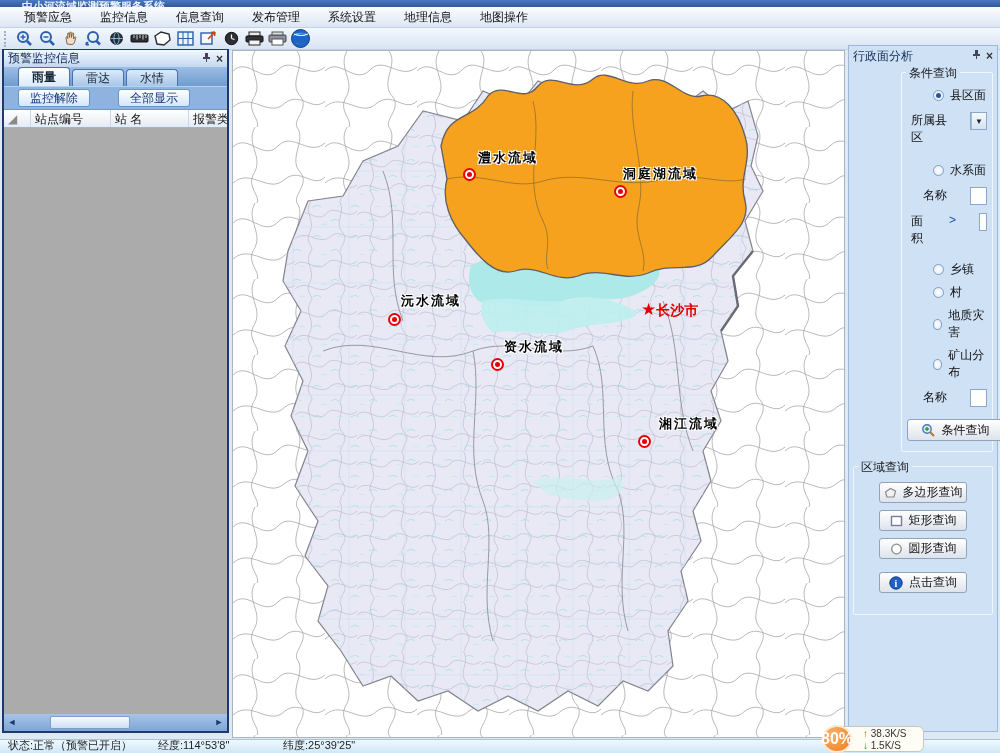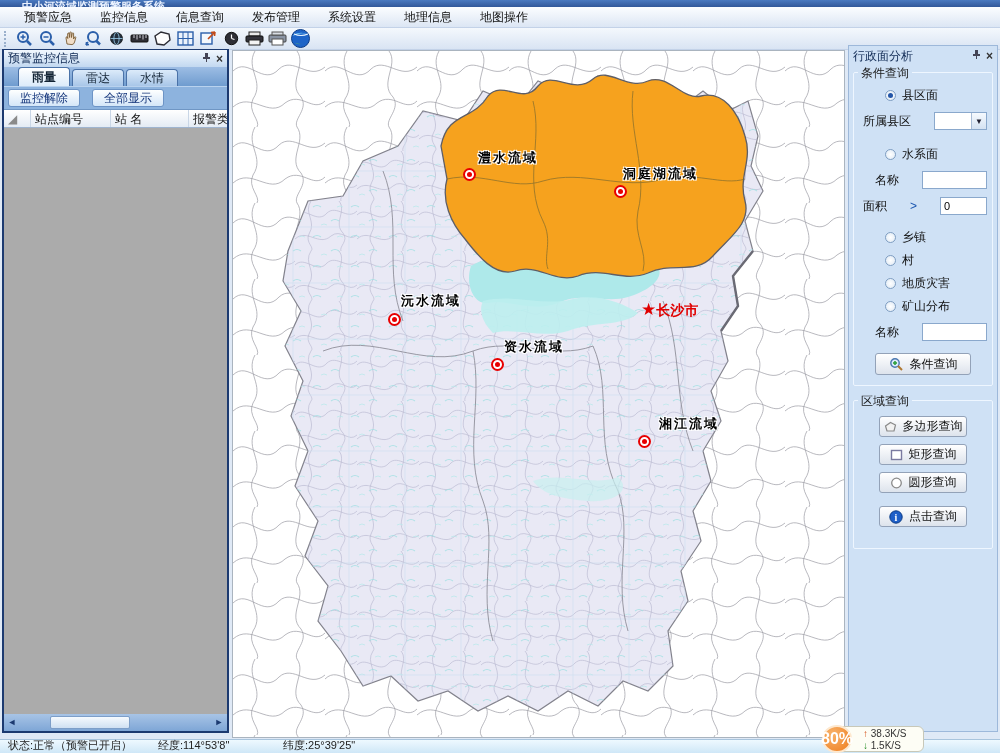--- a/index.html
+++ b/index.html
@@ -26,21 +26,21 @@
   .left-panel { position:absolute; left:2px; top:49px; width:227px; height:684px;
     background:#aeccec; border:2px solid #1c3a70; border-top-width:1px; display:flex; flex-direction:column; }
   .panel-title { height:17px; background:linear-gradient(#f2f8fe,#c2d8f0);
     display:flex; align-items:center; padding:0 4px; color:#102a54; }
   .panel-title .t { flex:1; }
   .panel-icons { display:flex; gap:5px; align-items:center; color:#333; }
   .tabstrip { height:19px; background:linear-gradient(#9dbde4,#6f9ccf); display:flex; align-items:flex-end; padding-left:14px; gap:2px; }
   .tab { height:17px; padding:0 13px; line-height:17px; border:1px solid #4a72a8; border-bottom:none;
     border-radius:4px 4px 0 0; background:linear-gradient(#dcebfa,#a8c6e8); color:#123; }
   .tab.active { background:linear-gradient(#ffffff,#dcebfa); font-weight:bold; height:19px; line-height:19px; }
-  .btnrow { height:24px; background:#8db3de; display:flex; align-items:center; gap:12px; padding-left:4px;
+  .btnrow { height:24px; background:#8db3de; display:flex; align-items:center; gap:28px; padding-left:14px;
     border-top:1px solid #b9d2ee; border-bottom:1px solid #6f96c4; }
   .lp-btn { min-width:72px; height:18px; line-height:16px; text-align:center; color:#14357a;
     background:linear-gradient(#feffff,#d4e6f8); border:1px solid #6d94c6; border-radius:3px; }
   .gridhdr { height:18px; background:linear-gradient(#ffffff,#e4ebf4); border-bottom:1px solid #9fb4cf;
     display:flex; color:#111; }
   .gh-cell { border-right:1px solid #c9d6e6; padding:1px 4px; line-height:16px; white-space:nowrap; overflow:hidden; }
   .gridbody { flex:1; background:#ababab; }
   .hscroll { height:17px; background:linear-gradient(#a8c4e6,#7ea6d6); display:flex; align-items:center; }
   .hs-arrow { width:16px; height:15px; color:#1c3a70; font-size:9px; text-align:center; line-height:15px; }
   .hs-thumb { width:80px; height:13px; margin-left:30px; background:linear-gradient(#f6fafe,#cfe0f2);
@@ -64,21 +64,21 @@
     background:#cfe1f5; border:1px solid #9db8da; padding:2px 4px; }
   .rp-title { height:16px; display:flex; align-items:center; color:#102a54; }
   .rp-title .t { flex:1; }
   .group { position:relative; border:1px solid #eef6ff; border-radius:2px; margin-top:8px; padding:8px 5px 10px 5px; }
   .group-title { position:absolute; top:-8px; left:4px; background:#cfe1f5; padding:0 3px; color:#1a1a1a; }
   .radio-row { display:flex; align-items:center; gap:6px; margin:6px 0 6px 26px; color:#111; }
   .radio { width:11px; height:11px; border-radius:50%; border:1px solid #7f9ec2;
     background:radial-gradient(#ffffff,#dce8f4); position:relative; }
   .radio.checked::after { content:""; position:absolute; left:2px; top:2px; width:5px; height:5px;
     border-radius:50%; background:#2456a8; }
-  .field-row { display:flex; align-items:center; gap:23px; margin:8px 0 8px 4px; color:#111; }
+  .field-row { display:flex; align-items:flex-start; gap:23px; margin:8px 0 8px 4px; color:#111; }
   .tinput { flex:1; height:18px; border:1px solid #8aa8cc; background:#fff; padding:0 3px; font-size:11px; min-width:0; }
   .dropdown { flex:1; height:18px; border:1px solid #8aa8cc; background:#fff; display:flex; }
   .dropdown .dv { flex:1; }
   .dropdown .da { width:15px; background:linear-gradient(#f6fafe,#d4e2f2); border-left:1px solid #a8bcd6;
     font-size:8px; color:#223; text-align:center; line-height:17px; }
   .rp-btn { display:flex; align-items:center; justify-content:center; gap:6px; margin:4px auto;
     width:96px; height:22px; background:linear-gradient(#ffffff,#dde3ec); border:1px solid #93a2b8;
     border-radius:3px; color:#111; }
   .rp-btn.small { width:88px; height:21px; margin:7px auto; }
   .rp-btn .bi { display:flex; }
@@ -354,21 +354,21 @@
       <span class="panel-icons">
         <span><svg width="9" height="11">
               <rect x="3" y="1" width="3" height="5" fill="#445"></rect>
               <rect x="1" y="5" width="7" height="2" fill="#445"></rect>
               <line x1="4.5" y1="7" x2="4.5" y2="10" stroke="#445"></line>
             </svg></span>
         <span style="font-weight:bold;">×</span>
       </span>
     </div>
 
-    <div class="group" style="padding-bottom:6px;">
+    <div class="group" style="padding-bottom:6px;margin-left:48px;">
       <div class="group-title">条件查询</div>
 
       <div class="radio-row">
         <span class="radio checked"></span>
         <span>县区面</span>
       </div>
 
       <div class="field-row">
         <span>所属县区</span>
         <div class="dropdown">

